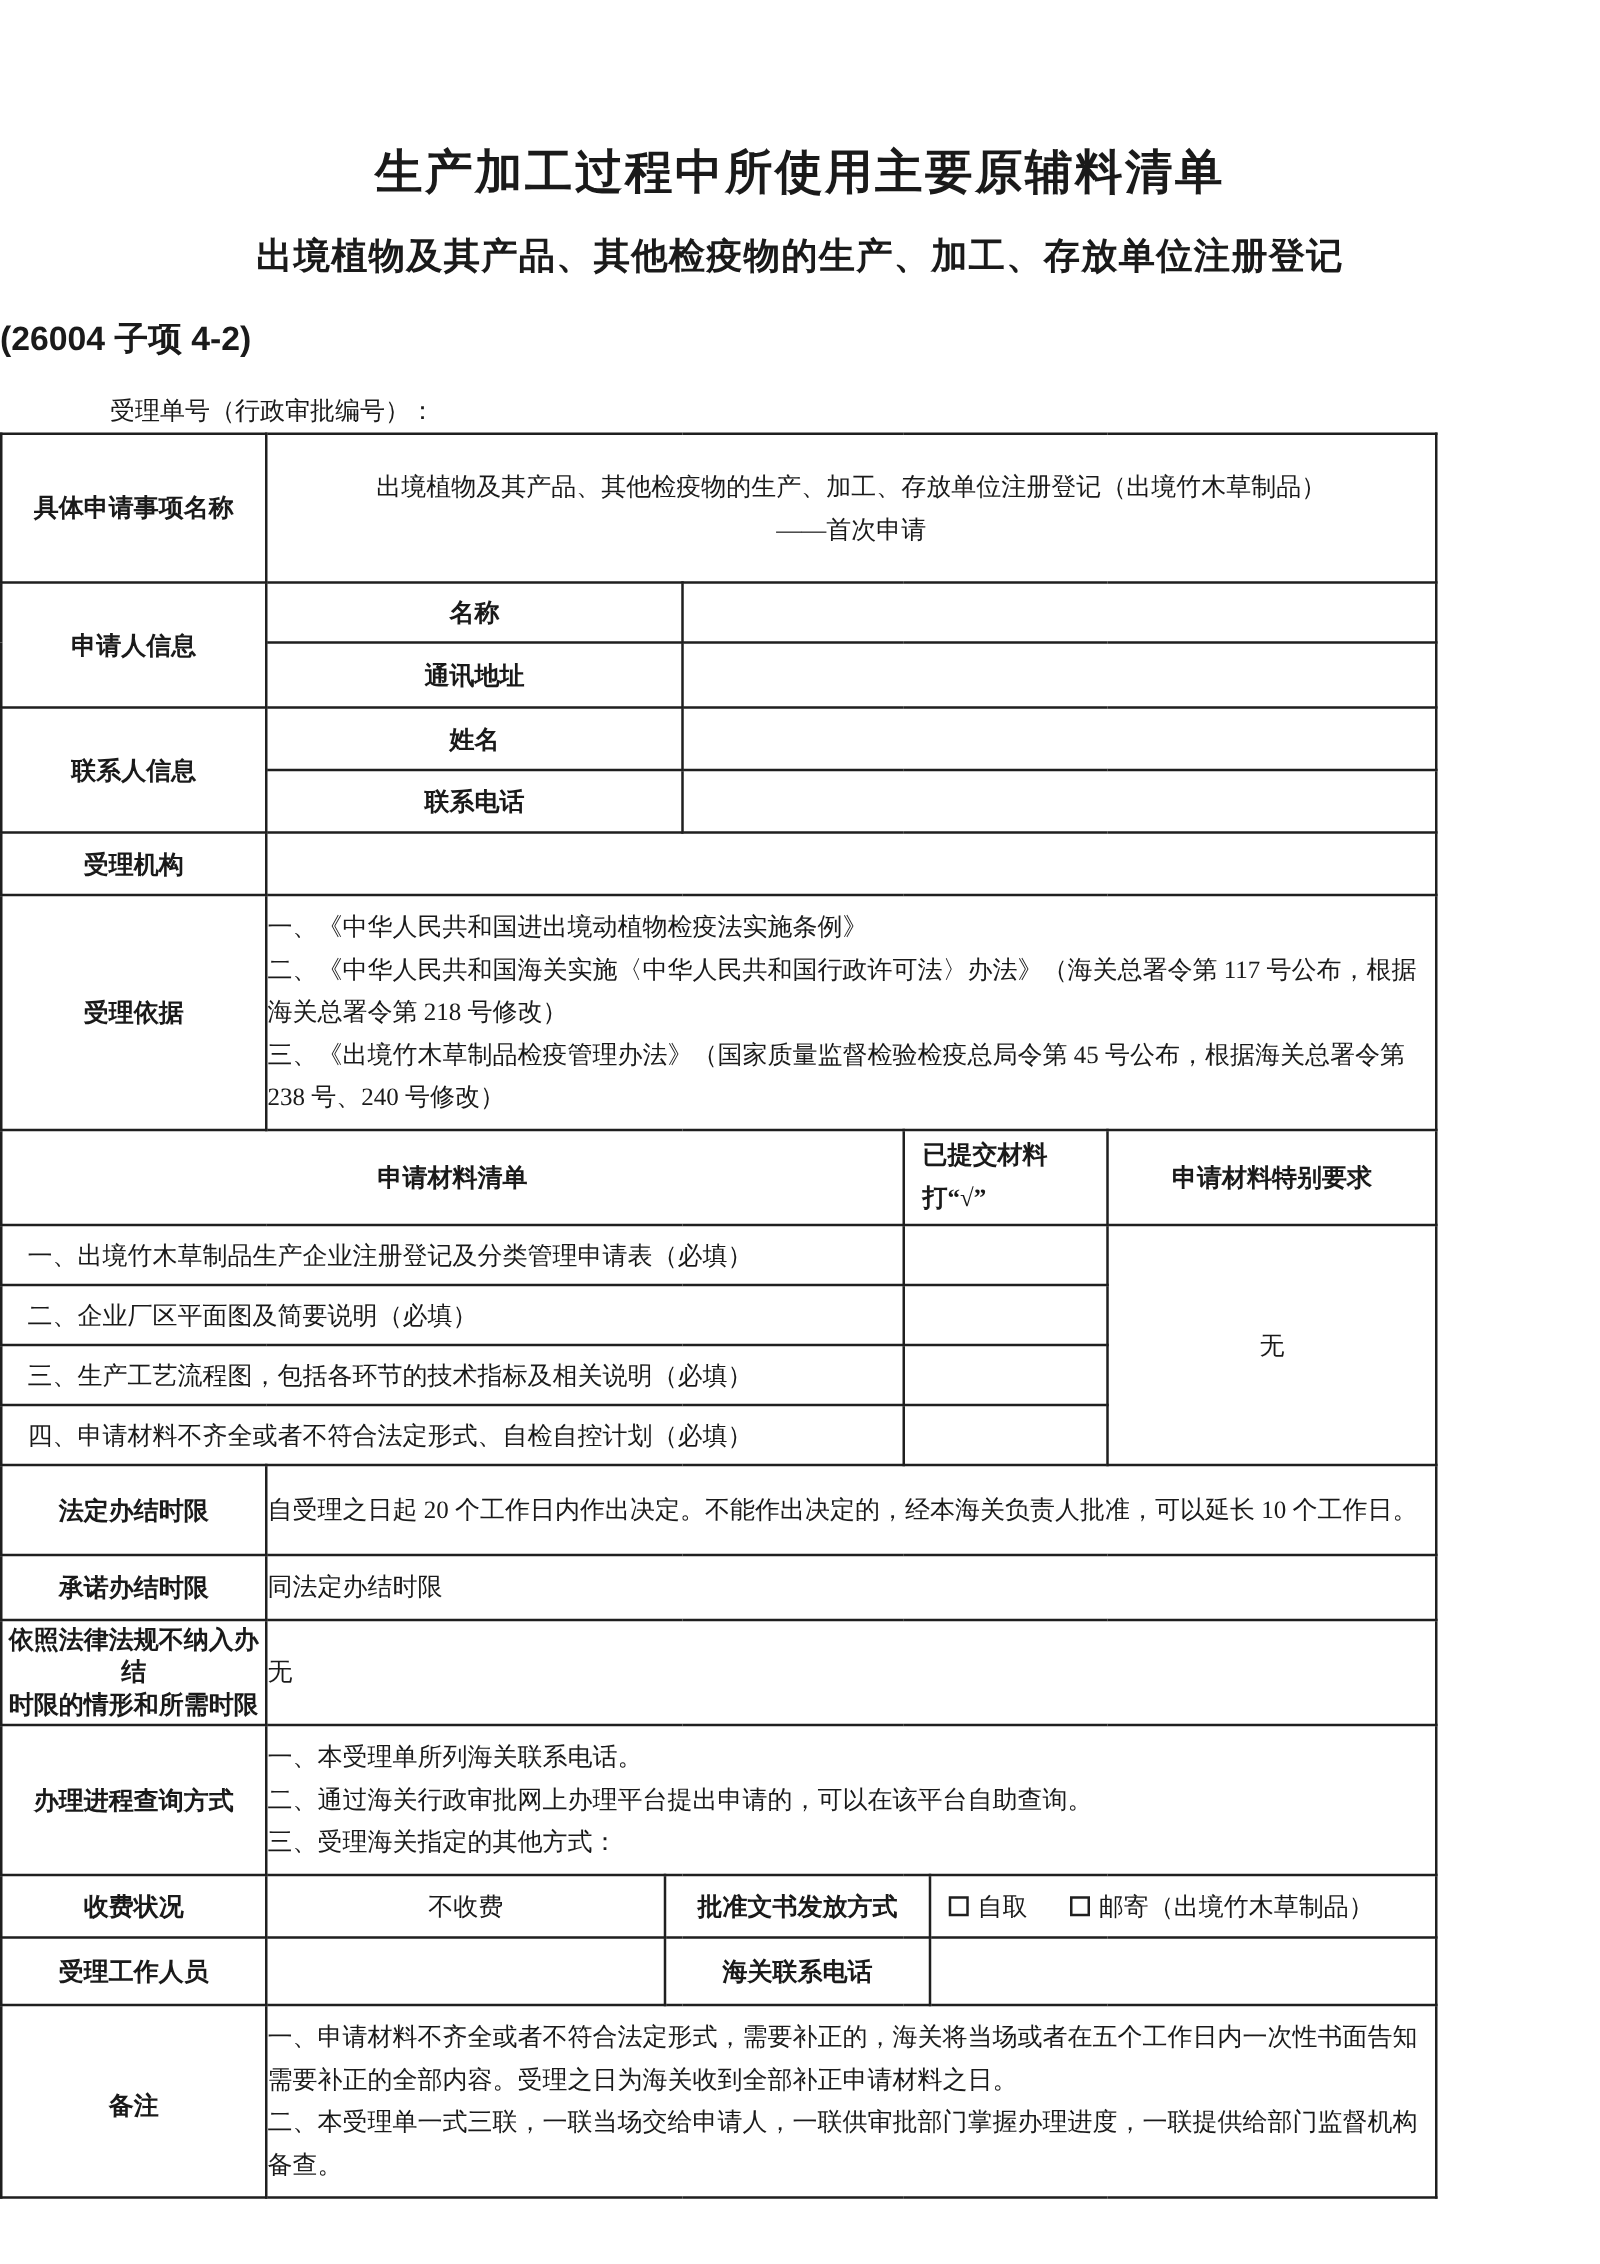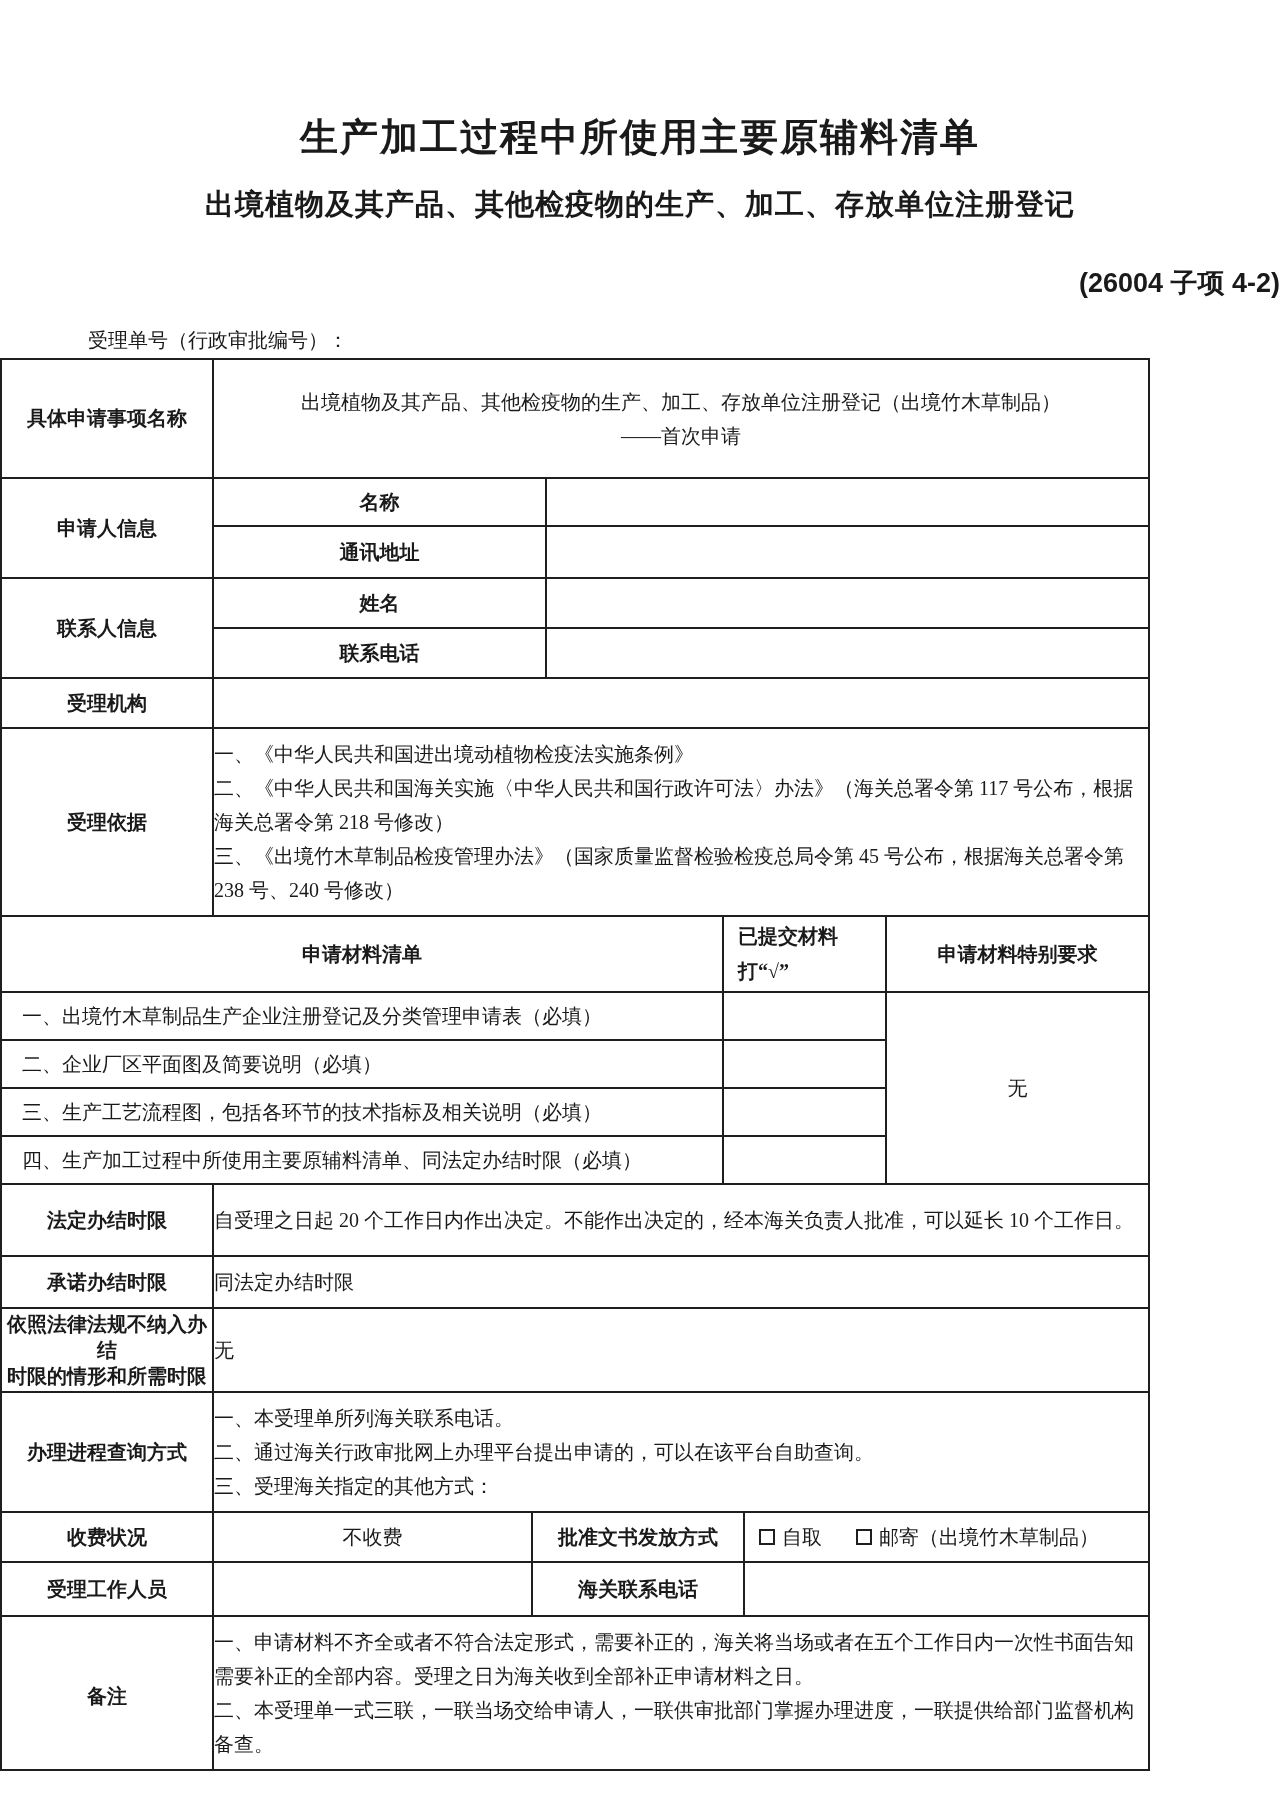--- a/index.html
+++ b/index.html
@@ -22,25 +22,25 @@
   }
   .doc-subtitle {
     text-align: center;
     font-family: "Liberation Sans", "DejaVu Sans", sans-serif;
     font-weight: bold;
     font-size: 29px;
     margin-top: 22px;
     letter-spacing: 1px;
   }
   .doc-code {
-    text-align: right;
+    text-align: left;
     font-family: "Liberation Sans", "DejaVu Sans", sans-serif;
     font-weight: bold;
     font-size: 27px;
-    margin-top: 40px;
+    margin-top: 28px;
   }
   .acc-no {
     font-size: 20px;
     margin: 26px 0 4px 88px;
   }
 
   table.form {
     width: 1148px;
     border-collapse: collapse;
     table-layout: fixed;
@@ -173,21 +173,21 @@
     </tr>
     <tr style="height:48px">
       <td class="item-cell" colspan="4">二、企业厂区平面图及简要说明（必填）</td>
       <td colspan="2"></td>
     </tr>
     <tr style="height:48px">
       <td class="item-cell" colspan="4">三、生产工艺流程图，包括各环节的技术指标及相关说明（必填）</td>
       <td colspan="2"></td>
     </tr>
     <tr style="height:48px">
-      <td class="item-cell" colspan="4">四、生产加工过程中所使用主要原辅料清单、同法定办结时限（必填）</td>
+      <td class="item-cell" colspan="4">四、申请材料不齐全或者不符合法定形式、自检自控计划（必填）</td>
       <td colspan="2"></td>
     </tr>
 
     <tr style="height:72px">
       <td class="lbl">法定办结时限</td>
       <td class="txt" colspan="6">自受理之日起 20 个工作日内作出决定。不能作出决定的，经本海关负责人批准，可以延长 10 个工作日。</td>
     </tr>
 
     <tr style="height:43px">
       <td class="lbl">承诺办结时限</td>

